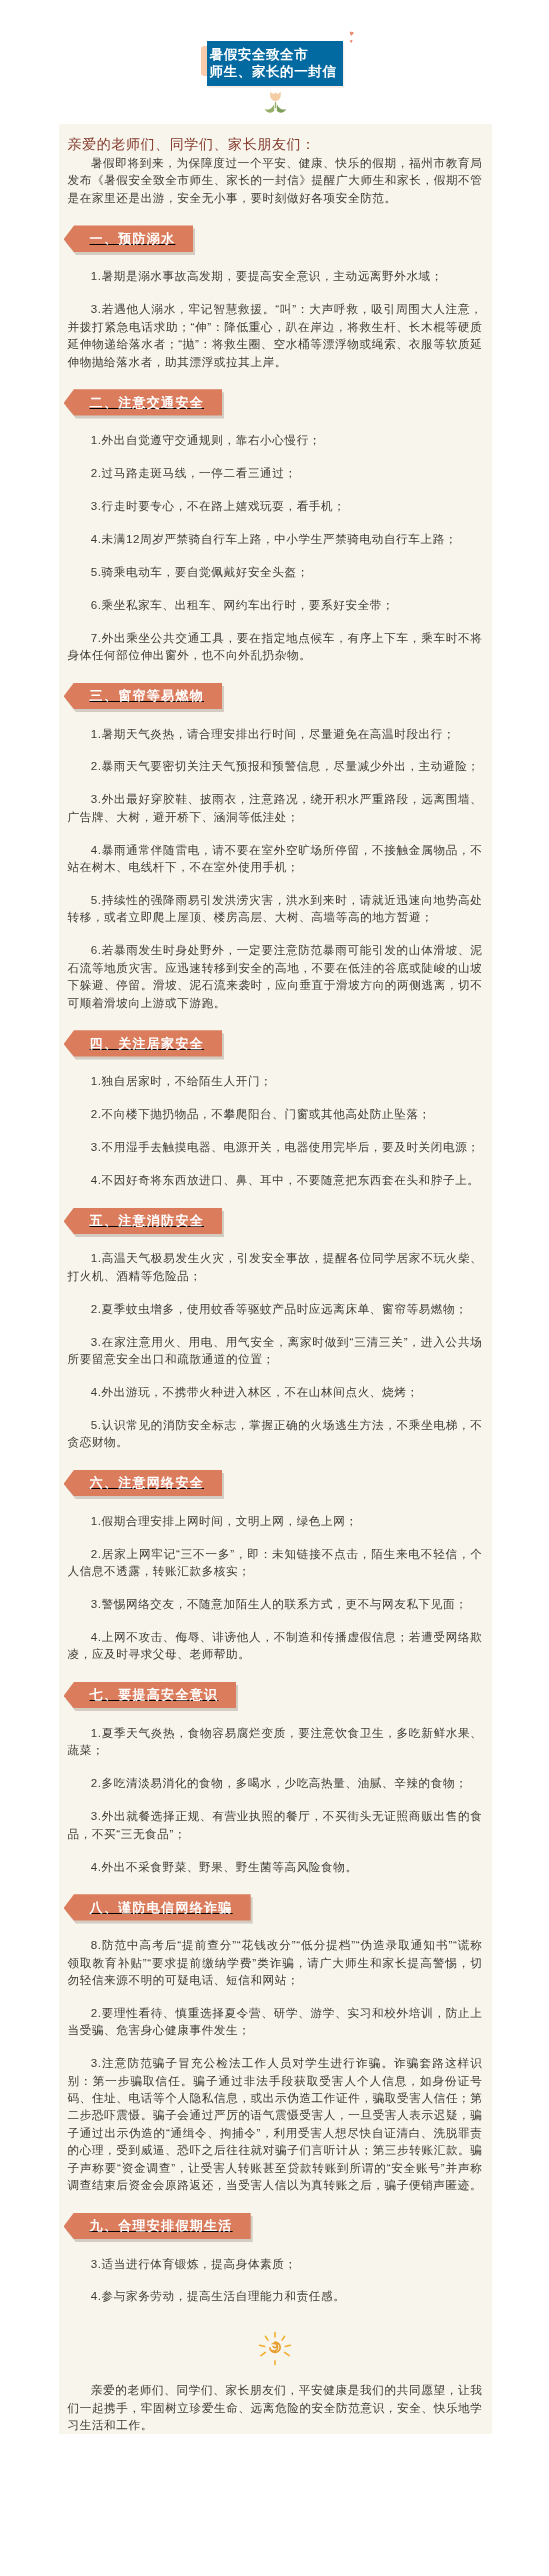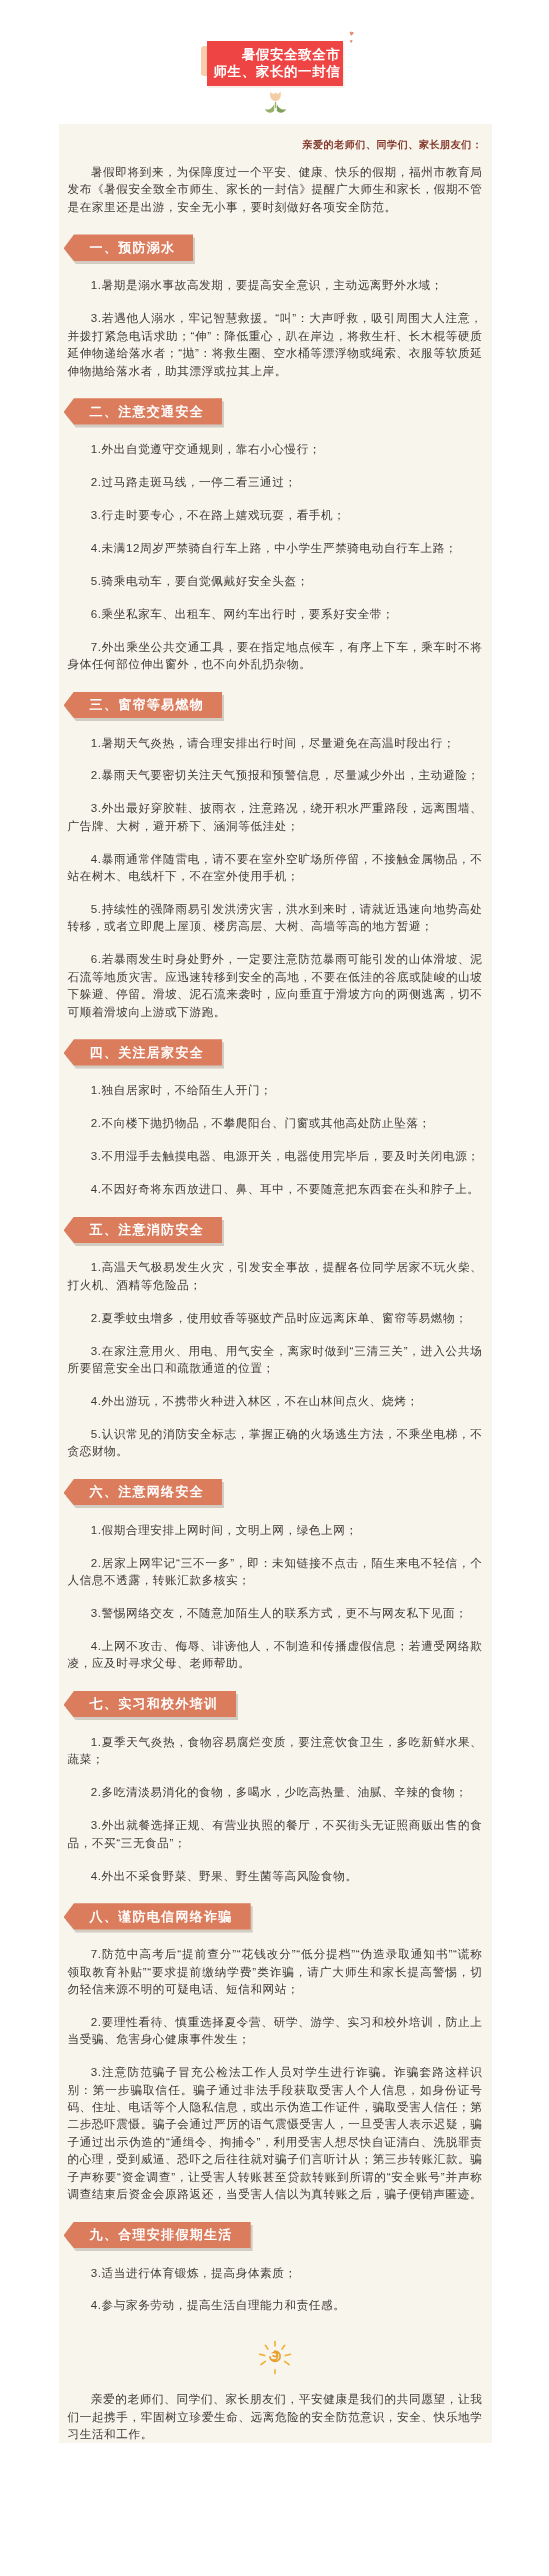--- a/index.html
+++ b/index.html
@@ -19,23 +19,23 @@
   }
   .banner-tab{
     position:absolute;
     left:-5.8px;top:4.5px;
     width:11.6px;height:30px;
     background:#f9ccae;
     border-radius:3.2px;
   }
   .banner{
     position:relative;
-    background:#ef4444;
+    background:#0369a1;
     color:#ffffff;
-    text-align:right;
+    text-align:left;
     padding:4.5px 2.6px 5.2px;
     box-shadow:1.3px 1.9px 0 rgba(230,200,180,.35);
   }
   .banner .line{
     font-size:13.5px;
     font-weight:bold;
     line-height:17.4px;
     letter-spacing:0.6px;
   }
   .hearts{
@@ -57,43 +57,43 @@
 
   
   .content{
     width:415px;
     margin:7.7px auto 0;
     background:#f8f5ec;
     padding:10.3px 9px 0;
     position:relative;
   }
   .greeting{
-    font-size:10px;
-    font-weight:bold;
+    font-size:14px;
+    font-weight:normal;
     color:#83392b;
     line-height:19.3px;
     letter-spacing:0.6px;
-    text-align:right;
   }
   .para{
     font-size:11.6px;
     line-height:17.4px;
     letter-spacing:0.6px;
     color:#3e3a35;
     text-indent:2em;
     margin:15.5px 0;
     text-align:justify;
   }
-  .intro{margin-top:9px;}
+  .intro{margin-top:0;}
 
   
   .ribbon{
     margin:19.3px 0 2.6px -3.9px;
     width:fit-content;
     filter:drop-shadow(2.6px 3.2px 0 rgba(150,138,125,.38));
+    text-decoration:underline;
   }
   .ribbon-inner{
     clip-path:polygon(10.3px 0, 100% 0, 100% 100%, 10.3px 100%, 0 52%);
     background:#db7c5d;
     color:#ffffff;
     font-size:13px;
     font-weight:bold;
     letter-spacing:1.3px;
     padding:6.4px 18px 7px 26px;
     line-height:13px;
@@ -191,32 +191,32 @@
           <div class="ribbon">
             <div class="ribbon-inner">六、注意网络安全</div>
           </div>
           <p class="para">1.假期合理安排上网时间，文明上网，绿色上网；</p>
           <p class="para">2.居家上网牢记“三不一多”，即：未知链接不点击，陌生来电不轻信，个人信息不透露，转账汇款多核实；</p>
           <p class="para">3.警惕网络交友，不随意加陌生人的联系方式，更不与网友私下见面；</p>
           <p class="para">4.上网不攻击、侮辱、诽谤他人，不制造和传播虚假信息；若遭受网络欺凌，应及时寻求父母、老师帮助。</p>
         </div>
         <div>
           <div class="ribbon">
-            <div class="ribbon-inner">七、实习和校外培训</div>
+            <div class="ribbon-inner">七、要提高安全意识</div>
           </div>
           <p class="para">1.夏季天气炎热，食物容易腐烂变质，要注意饮食卫生，多吃新鲜水果、蔬菜；</p>
           <p class="para">2.多吃清淡易消化的食物，多喝水，少吃高热量、油腻、辛辣的食物；</p>
           <p class="para">3.外出就餐选择正规、有营业执照的餐厅，不买街头无证照商贩出售的食品，不买“三无食品”；</p>
           <p class="para">4.外出不采食野菜、野果、野生菌等高风险食物。</p>
         </div>
         <div>
           <div class="ribbon">
             <div class="ribbon-inner">八、谨防电信网络诈骗</div>
           </div>
-          <p class="para">7.防范中高考后“提前查分”“花钱改分”“低分提档”“伪造录取通知书”“谎称领取教育补贴”“要求提前缴纳学费”类诈骗，请广大师生和家长提高警惕，切勿轻信来源不明的可疑电话、短信和网站；</p>
+          <p class="para">8.防范中高考后“提前查分”“花钱改分”“低分提档”“伪造录取通知书”“谎称领取教育补贴”“要求提前缴纳学费”类诈骗，请广大师生和家长提高警惕，切勿轻信来源不明的可疑电话、短信和网站；</p>
           <p class="para">2.要理性看待、慎重选择夏令营、研学、游学、实习和校外培训，防止上当受骗、危害身心健康事件发生；</p>
           <p class="para">3.注意防范骗子冒充公检法工作人员对学生进行诈骗。诈骗套路这样识别：第一步骗取信任。骗子通过非法手段获取受害人个人信息，如身份证号码、住址、电话等个人隐私信息，或出示伪造工作证件，骗取受害人信任；第二步恐吓震慑。骗子会通过严厉的语气震慑受害人，一旦受害人表示迟疑，骗子通过出示伪造的“通缉令、拘捕令”，利用受害人想尽快自证清白、洗脱罪责的心理，受到威逼、恐吓之后往往就对骗子们言听计从；第三步转账汇款。骗子声称要“资金调查”，让受害人转账甚至贷款转账到所谓的“安全账号”并声称调查结束后资金会原路返还，当受害人信以为真转账之后，骗子便销声匿迹。</p>
         </div>
         <div>
           <div class="ribbon">
             <div class="ribbon-inner">九、合理安排假期生活</div>
           </div>
           <p class="para">3.适当进行体育锻炼，提高身体素质；</p>
           <p class="para">4.参与家务劳动，提高生活自理能力和责任感。</p>
         </div>

